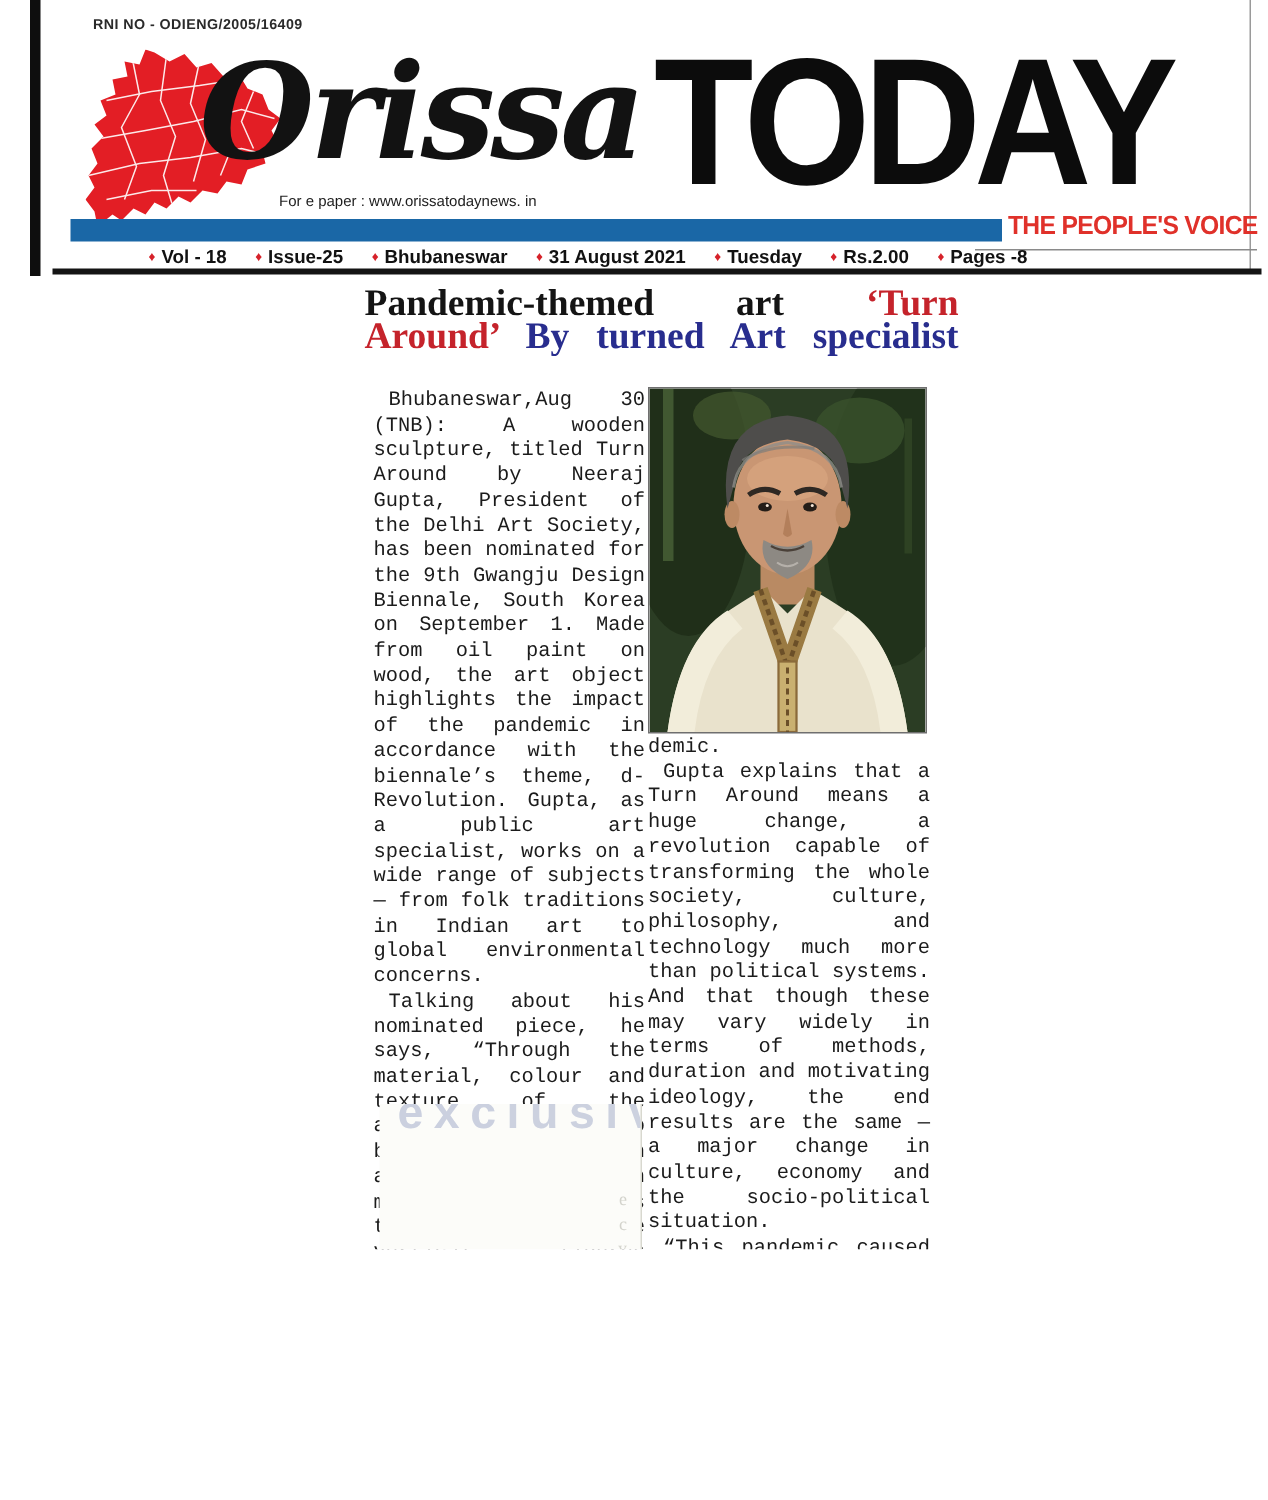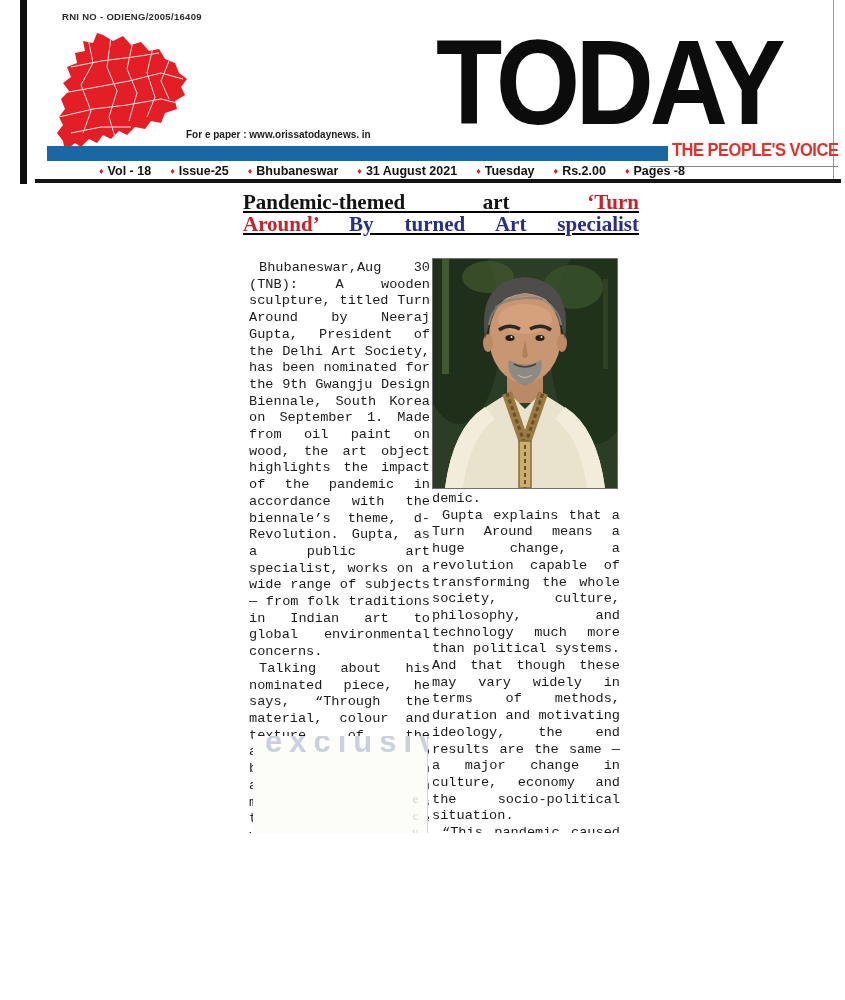--- a/index.html
+++ b/index.html
@@ -12,37 +12,37 @@
   .rni{position:absolute;left:62px;top:11px;font-family:"Liberation Sans",sans-serif;
        font-weight:bold;font-size:9.5px;color:#2a2a2a;letter-spacing:.3px;}
   .map-wrap{position:absolute;left:57px;top:33px;width:132px;height:118px;}
   .title-script{position:absolute;left:133px;top:30px;font-family:"DejaVu Serif",serif;
        font-style:italic;font-weight:bold;font-size:88px;line-height:1;color:#121212;
        letter-spacing:-3px;z-index:3;}
   .title-bold{position:absolute;left:436px;top:22px;font-family:"Liberation Sans",sans-serif;
        font-weight:bold;font-size:118px;line-height:1;color:#0c0c0c;letter-spacing:-5px;
        transform:scaleX(0.92) scaleY(1.02);transform-origin:left top;z-index:3;}
   .epaper{position:absolute;left:186px;top:129px;font-family:"Liberation Sans",sans-serif;
-       font-weight:bold;font-size:10px;color:#1c1c1c;}
+       font-weight:normal;font-size:10px;color:#1c1c1c;}
   .emails{position:absolute;left:345px;top:131px;font-family:"Liberation Sans",sans-serif;
        font-weight:bold;font-size:8.5px;color:#3a3a3a;}
   .blue-bar{position:absolute;left:47px;top:146px;width:621px;height:15px;}
   .tagline{position:absolute;left:672px;top:140px;font-family:"Liberation Sans",sans-serif;
        font-weight:bold;font-size:17.5px;letter-spacing:-0.5px;transform:scaleX(0.94);
        transform-origin:left top;white-space:nowrap;}
   .tagline-rule{position:absolute;left:650px;top:166px;width:188px;height:1px;background:#8a8a8a;}
   .info-row{position:absolute;left:55px;top:164px;display:flex;gap:19px;
        font-family:"Liberation Sans",sans-serif;font-weight:bold;font-size:12.5px;color:#111;
        white-space:nowrap;align-items:baseline;margin-left:44px;}
   .info-item .diam{font-size:9px;margin-right:4px;position:relative;top:-1px;}
   .black-rule{position:absolute;left:35px;top:179px;width:806px;height:4px;background:#141414;}
 
   
   .headline{position:absolute;left:243px;top:192px;width:396px;font-weight:bold;
-       font-size:21px;line-height:21.5px;text-decoration:underline;}
+       font-size:25px;line-height:21.5px;}
   .headline .hline{text-align:justify;text-align-last:justify;}
   .hl-black{color:#141414;} .hl-red{color:#c5232b;} .hl-blue{color:#282d8e;}
 
   
   .col{position:absolute;color:#1b1b1b;font-family:Liberation Mono, monospace;}
   .col p{margin:0;font-size:13.6px;line-height:16.7px;text-align:justify;text-indent:10px;}
   .col p.cont{text-indent:0;}
   .col p.force-last{text-align-last:justify;}
   #col1{left:249px;top:260px;width:181px;}
   #col2{left:432px;top:491px;width:188px;}
@@ -87,20 +87,21 @@
         <path d="M96 14 L90 40 L98 64 L90 84"></path>
         <path d="M112 28 L104 48 L112 66"></path>
         <path d="M6 60 L40 54 L72 48 L104 40 L126 46"></path>
         <path d="M2 84 L36 76 L70 72 L104 66 L120 70"></path>
         <path d="M14 34 L44 28 L76 24 L102 20"></path>
         <path d="M14 100 L44 94 L74 94"></path>
       </g>
     </svg>
   </div>
 
+  <div class="title-script">Orissa</div>
   <div class="title-bold">TODAY</div>
 
   <div class="epaper">For e paper : www.orissatodaynews. in</div>
 
   <div class="blue-bar" style="background:#1a67a6;"></div>
   <div class="tagline" style="color:#e0312a;">THE PEOPLE'S VOICE</div>
   <div class="tagline-rule"></div>
 
   <div class="info-row">
     <span class="info-item"><span class="diam" style="color:#d6222a;">♦</span><span>Vol - 18</span></span>

